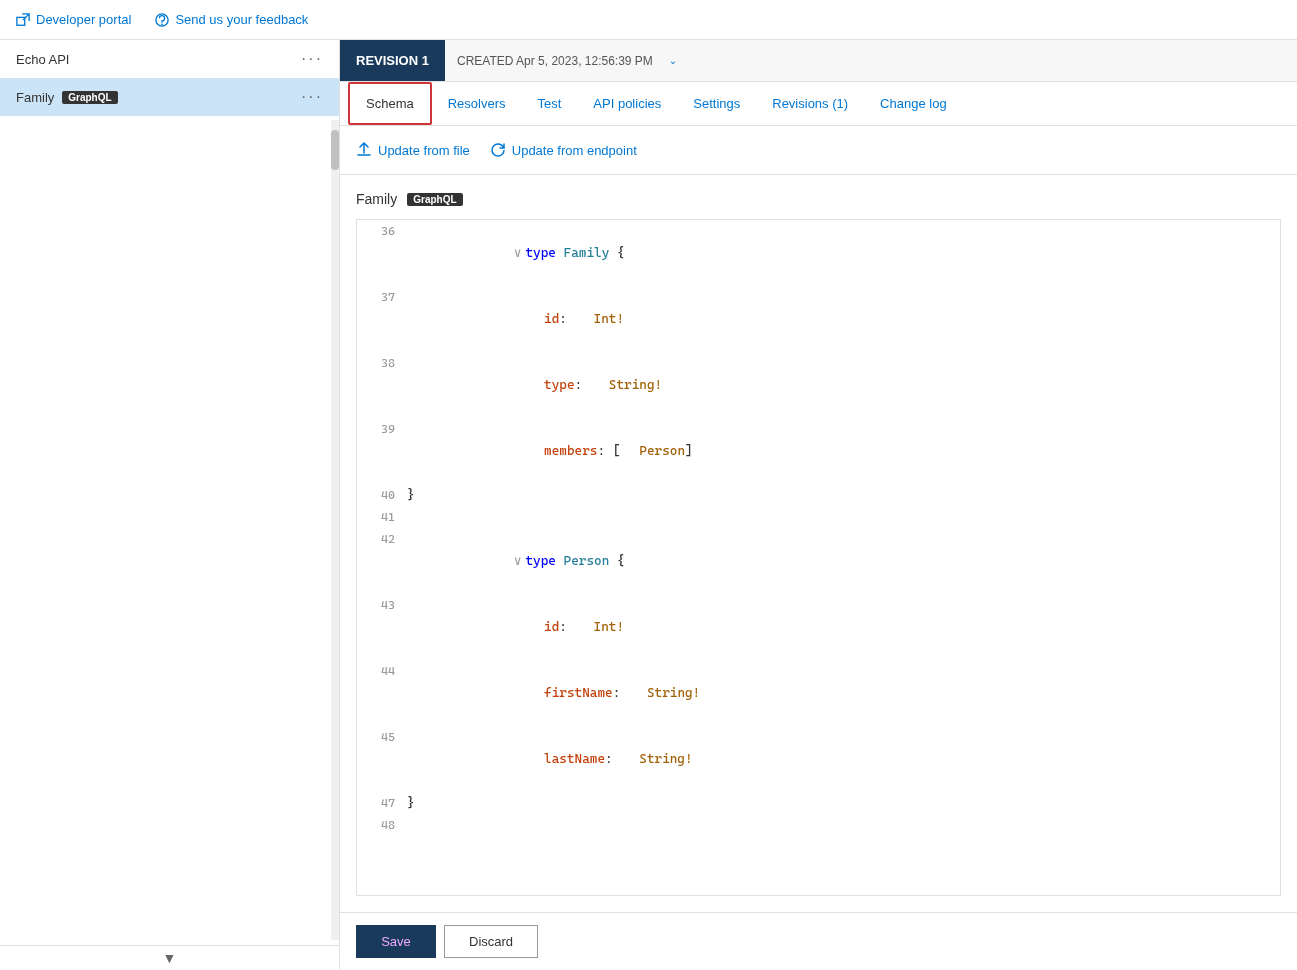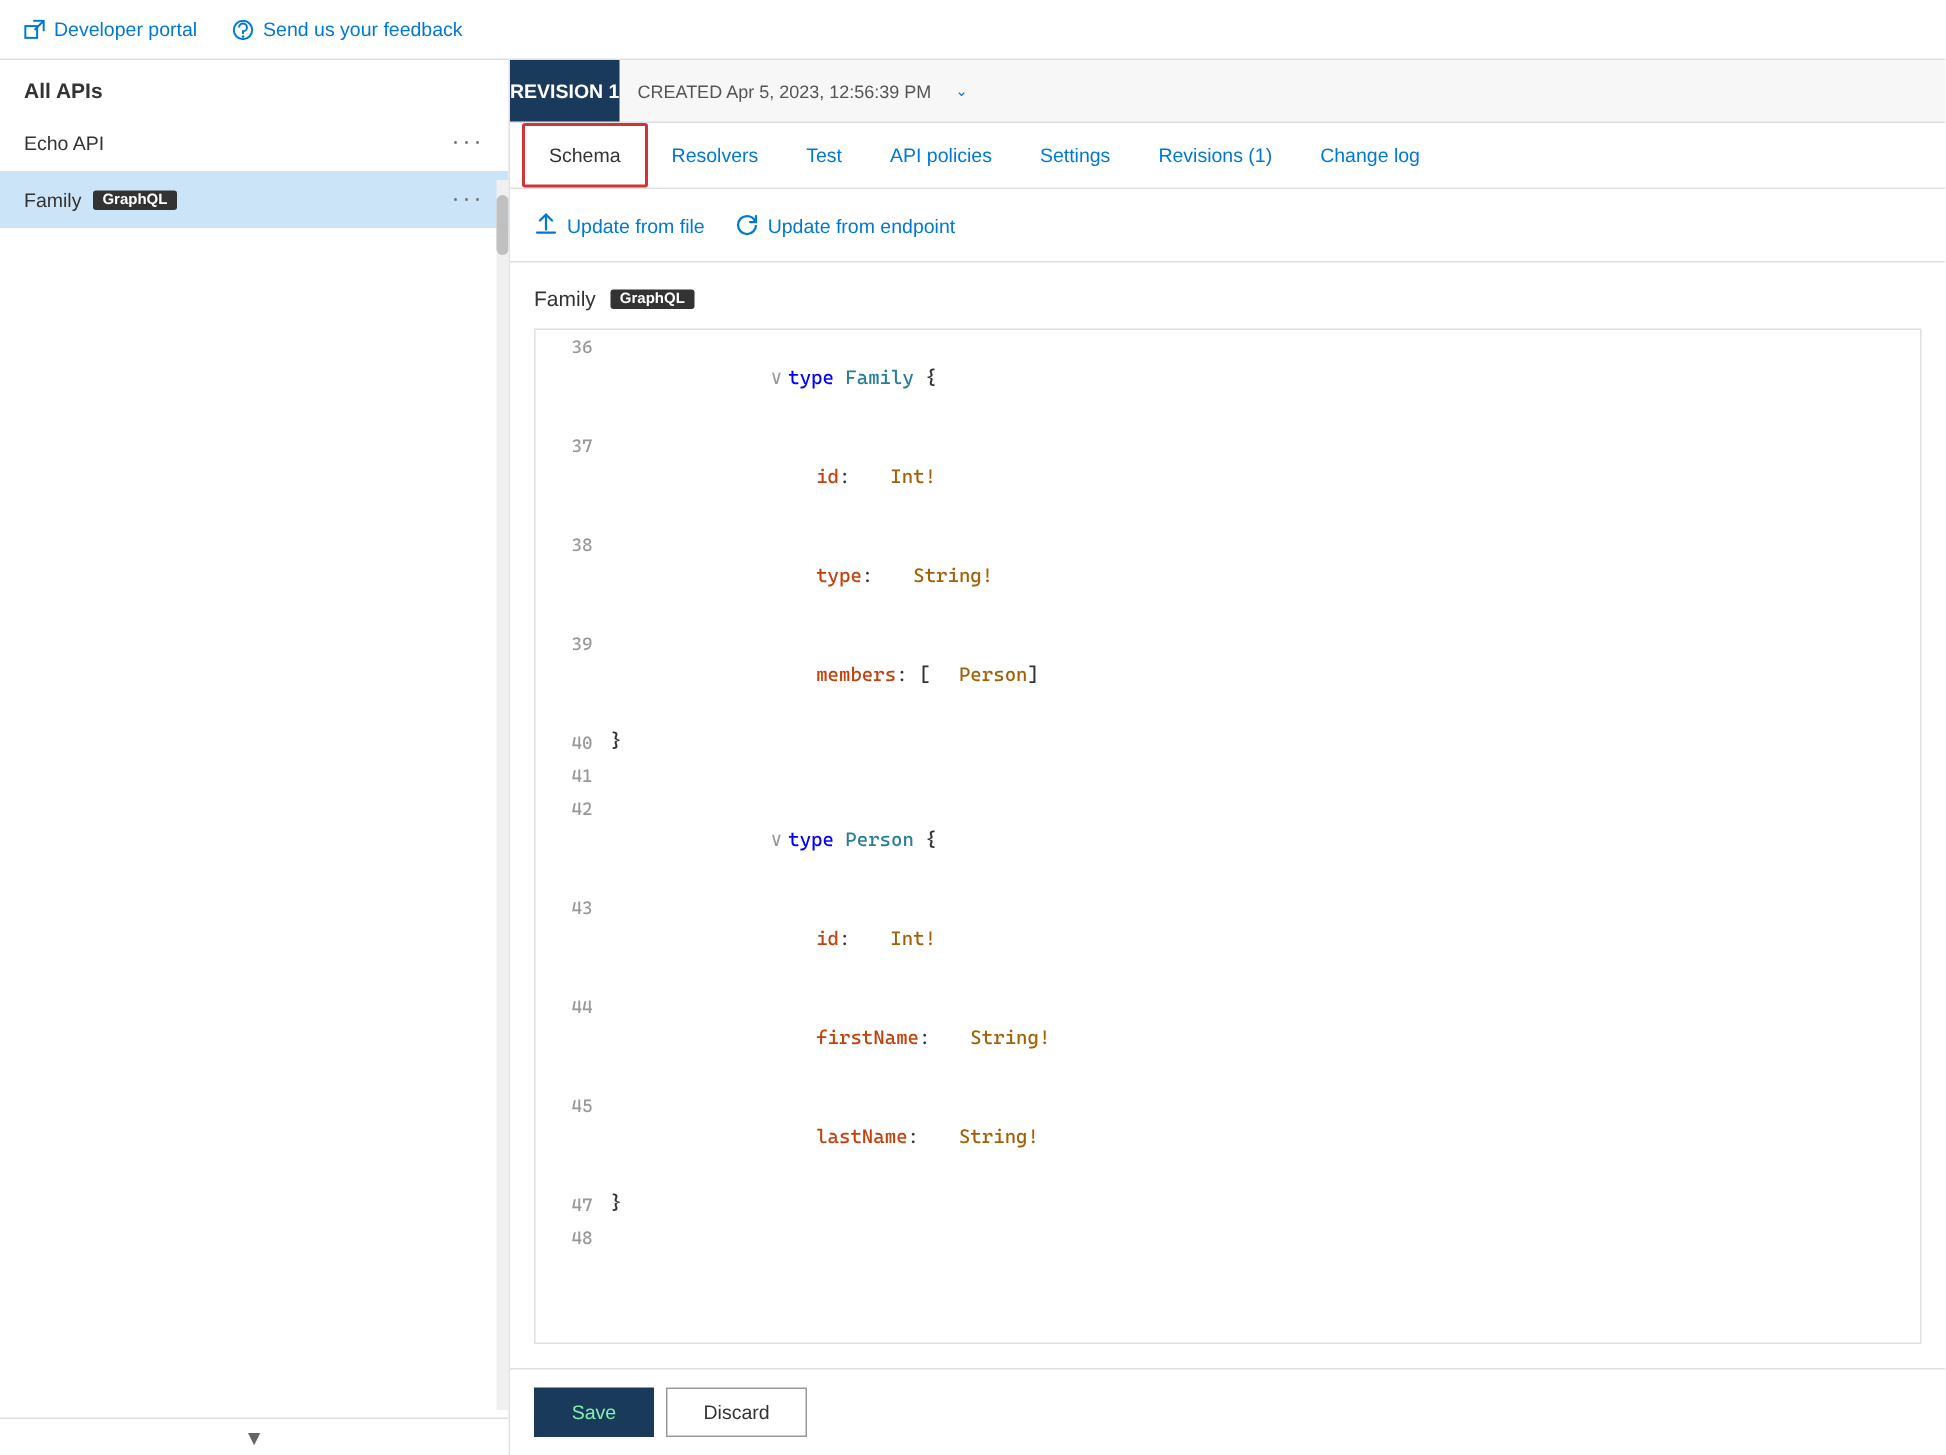--- a/index.html
+++ b/index.html
@@ -80,21 +80,21 @@
 
     
     .revision-bar {
       display: flex; align-items: center;
       background: #f7f7f7;
       border-bottom: 1px solid #e0e0e0;
       height: 42px;
     }
     .revision-tab {
       background: #1a3a5c; color: #fff;
-      padding: 0 0; height: 100%;
+      padding: 0 16px; height: 100%;
       display: flex; align-items: center;
       font-size: 13px; font-weight: 600;
     }
     .revision-info {
       padding: 0 12px;
       font-size: 12px; color: #555;
       display: flex; align-items: center; gap: 16px;
     }
     .revision-dropdown { color: #0078d4; cursor: pointer; }
 
@@ -184,21 +184,21 @@
     .bracket { color: #333; }
 
     
     .bottom-bar {
       padding: 12px 16px;
       display: flex; gap: 8px;
       border-top: 1px solid #e0e0e0;
       background: #fff;
     }
     .btn-save {
-      background: #1a3a5c; color: #86efac;
+      background: #1a3a5c; color: #f0abfc;
       border: none; padding: 8px 24px;
       font-size: 13px; cursor: pointer;
       min-width: 80px;
     }
     .btn-discard {
       background: #fff; color: #333;
       border: 1px solid #999; padding: 8px 24px;
       font-size: 13px; cursor: pointer;
     }
 
@@ -221,21 +221,20 @@
         <path d="M5 6c0-1.66 1.34-3 3-3s3 1.34 3 3-1.34 3-3 3v2" stroke="#0078d4" stroke-width="1.5" fill="none"></path>
         <circle cx="8" cy="13" r="1" fill="#0078d4"></circle>
       </svg>
     <span>Send us your feedback</span>
   </a>
 </div>
 
 <div class="main-layout">
 
   <div class="sidebar">
-    <div class="sidebar-title">All APIs</div>
     <div class="sidebar-item">
       <div class="sidebar-item-left">
         <span class="sidebar-item-name">Echo API</span>
       </div>
       <span class="dots-menu">···</span>
     </div>
     <div class="sidebar-item active">
       <div class="sidebar-item-left">
         <span class="sidebar-item-name">Family</span>
         <span class="graphql-badge">GraphQL</span>

